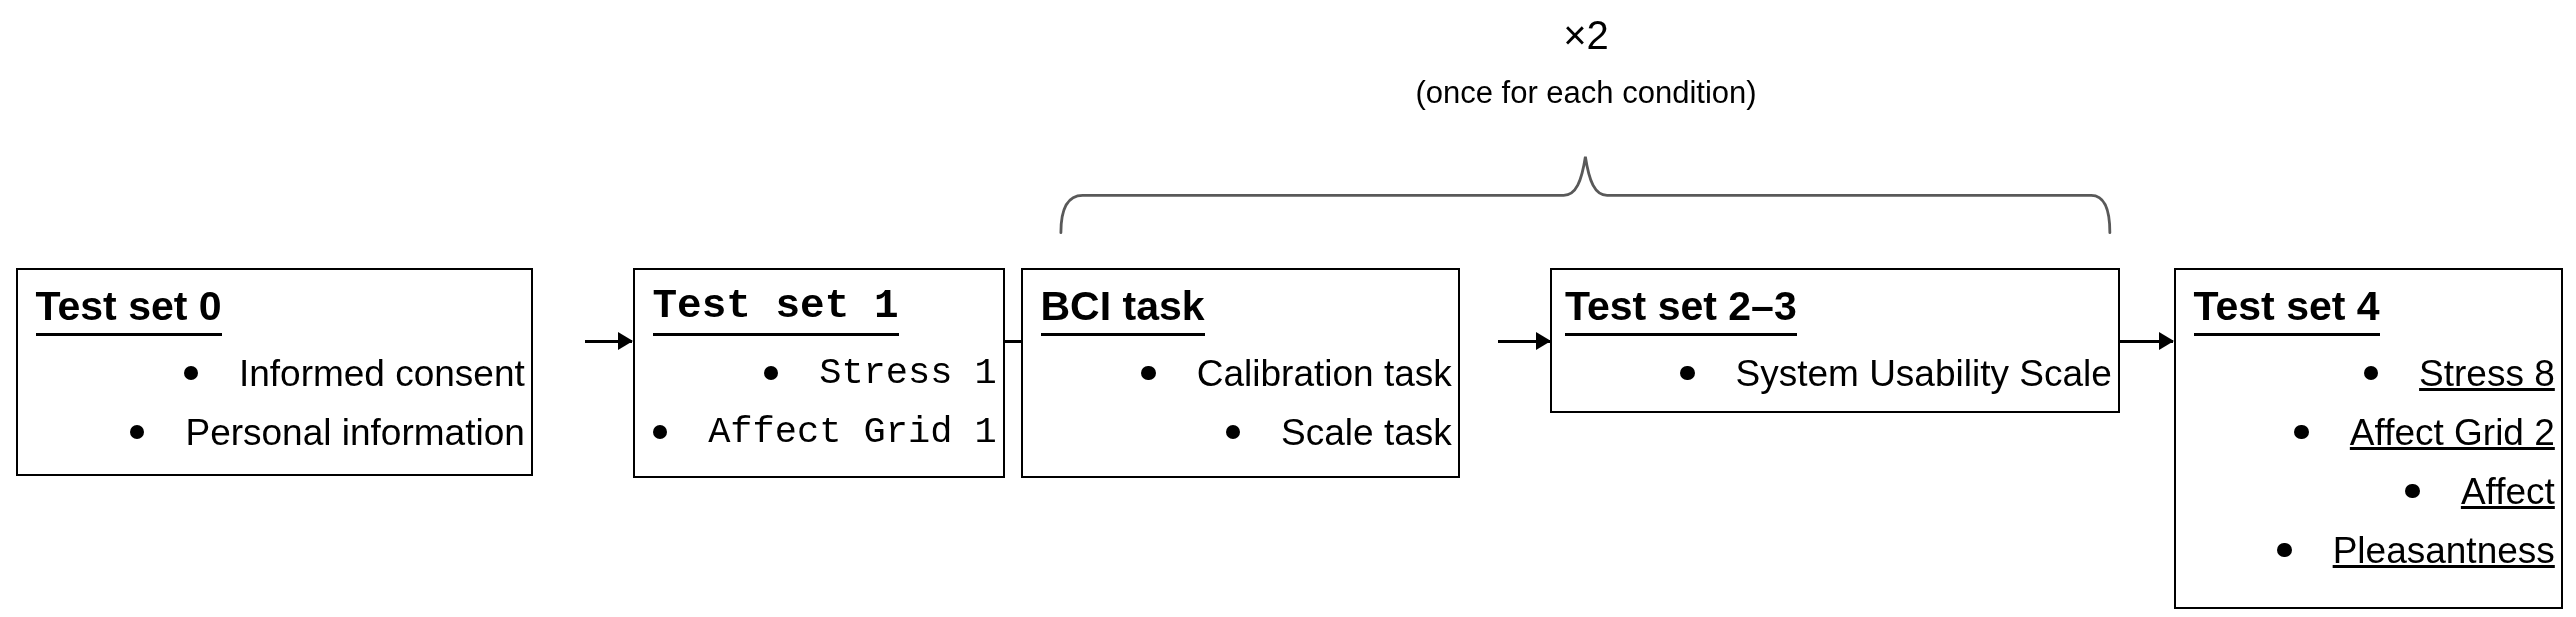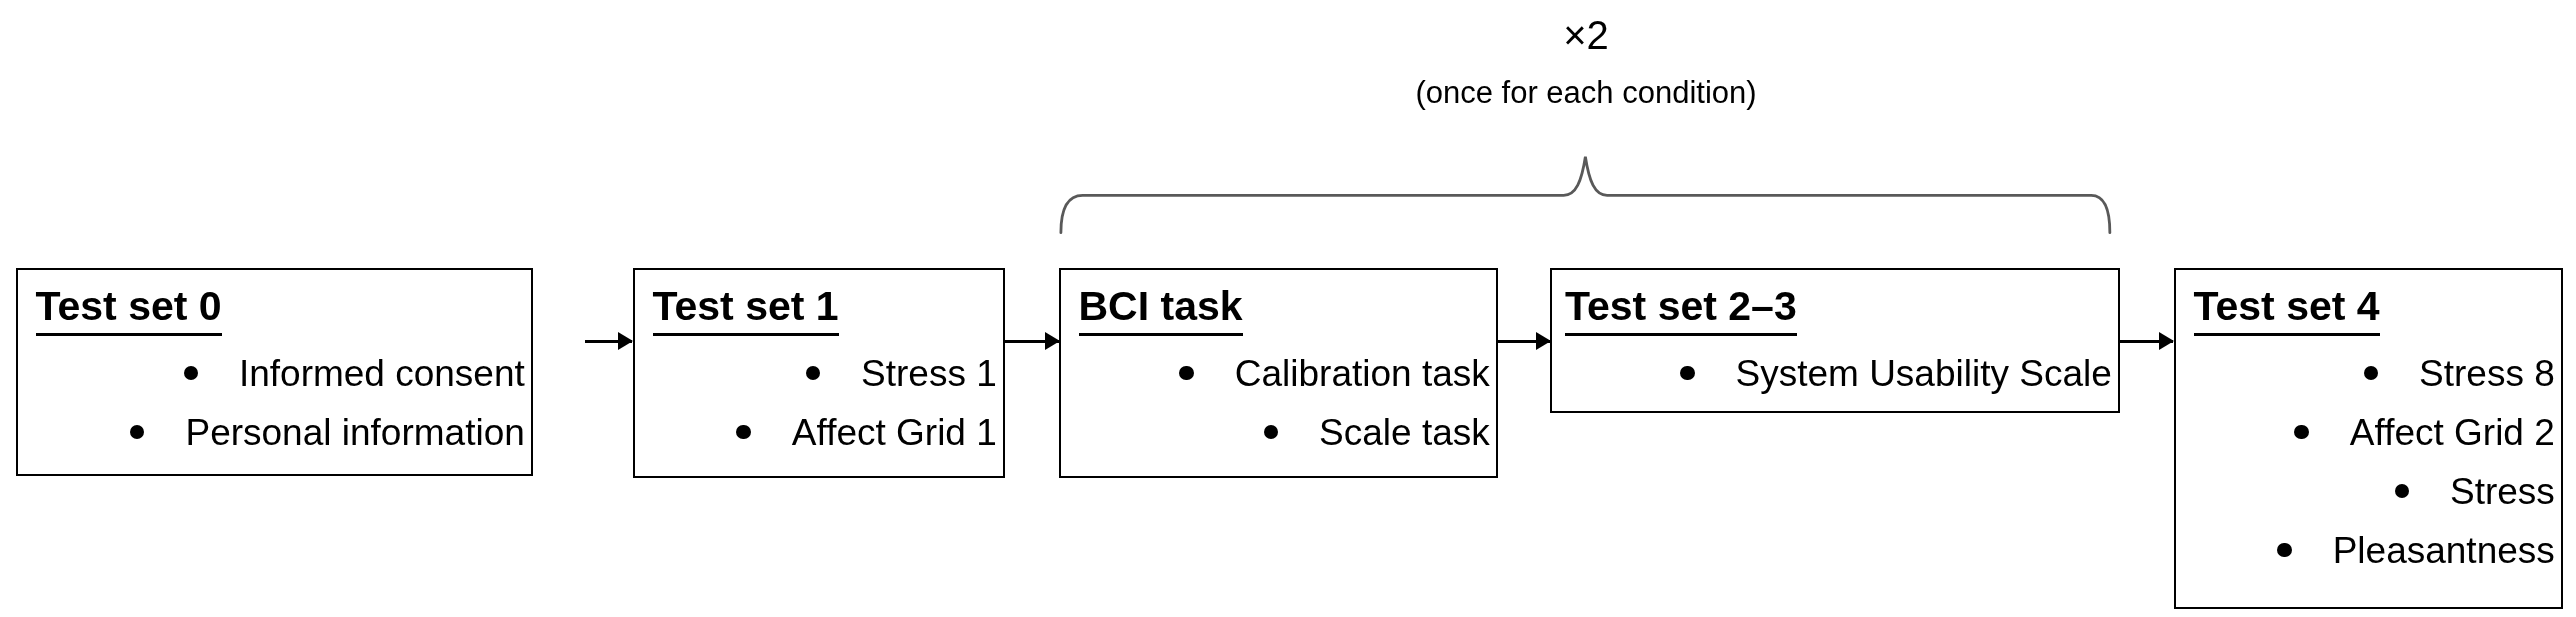--- a/index.html
+++ b/index.html
@@ -19,24 +19,24 @@
 
   
   .box {
     position: absolute;
     border: 2.5px solid #000000;
     background: #ffffff;
     box-sizing: border-box;
     padding: 10px 6.2px 0 17.5px;
   }
   .box1 { left: 16px;   top: 268px; width: 517px; height: 208px; }
-  .box2 { left: 633px; top: 268px; width: 372px; height: 210px; }
-  .box3 { left: 1059px; top: 268px; width: 439px; height: 210px; }
+  .box2 { left: 633px; top: 268px; width: 372px; height: 210px; font-family: Liberation Mono, monospace; }
+  .box3 { left: 1021px; top: 268px; width: 439px; height: 210px; }
   .box4 { left: 1550px; top: 268px; width: 570px; height: 145px; padding-left: 13px; }
-  .box5 { left: 2174px; top: 268px; width: 389px; height: 341px; }
+  .box5 { left: 2174px; top: 268px; width: 389px; height: 341px; text-decoration: underline; }
 
   .box-title {
     display: inline-block;
     font-size: 41px;
     font-weight: 700;
     line-height: 52px;
     padding-bottom: 1.2px;
     border-bottom: 3.7px solid #000000;
     white-space: nowrap;
   }
@@ -200,21 +200,21 @@
       <li class="box-item">
         <span class="bullet-dot"></span>
         <span class="item-text">Stress 8</span>
       </li>
       <li class="box-item">
         <span class="bullet-dot"></span>
         <span class="item-text">Affect Grid 2</span>
       </li>
       <li class="box-item">
         <span class="bullet-dot"></span>
-        <span class="item-text">Stress</span>
+        <span class="item-text">Affect</span>
       </li>
       <li class="box-item">
         <span class="bullet-dot"></span>
         <span class="item-text">Pleasantness</span>
       </li>
     </ul>
   </div>
 
 </div>
 

